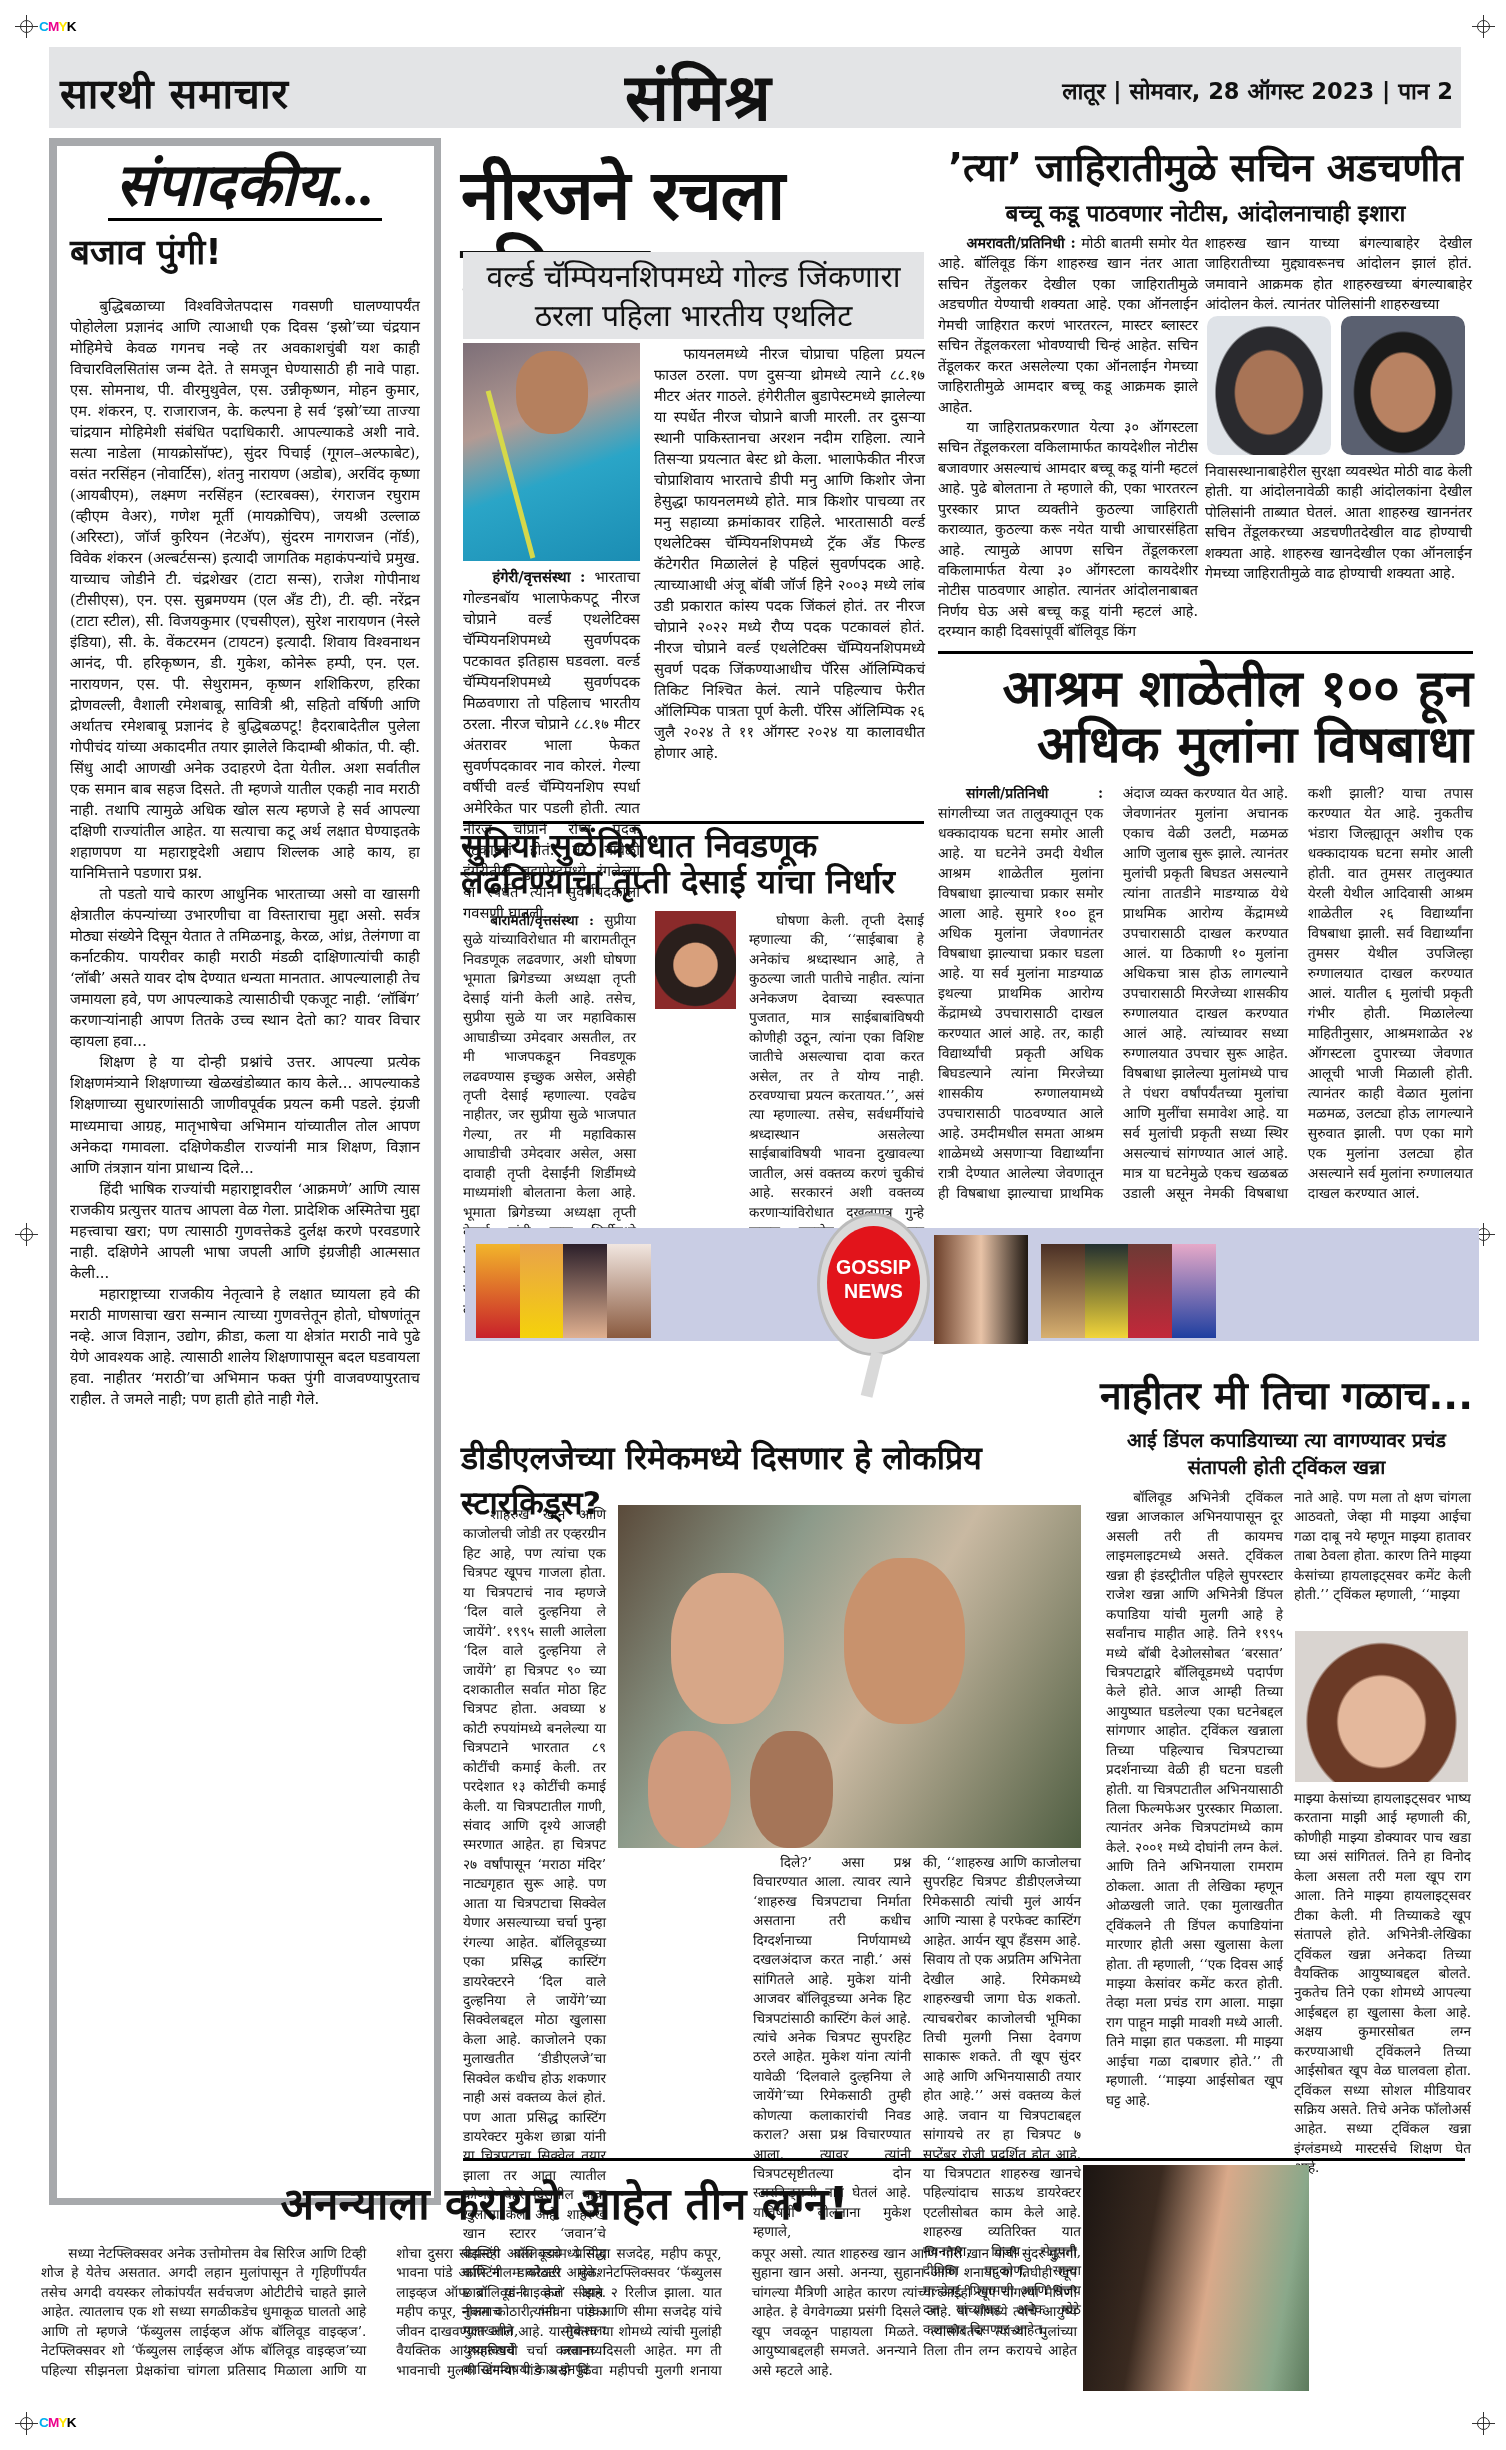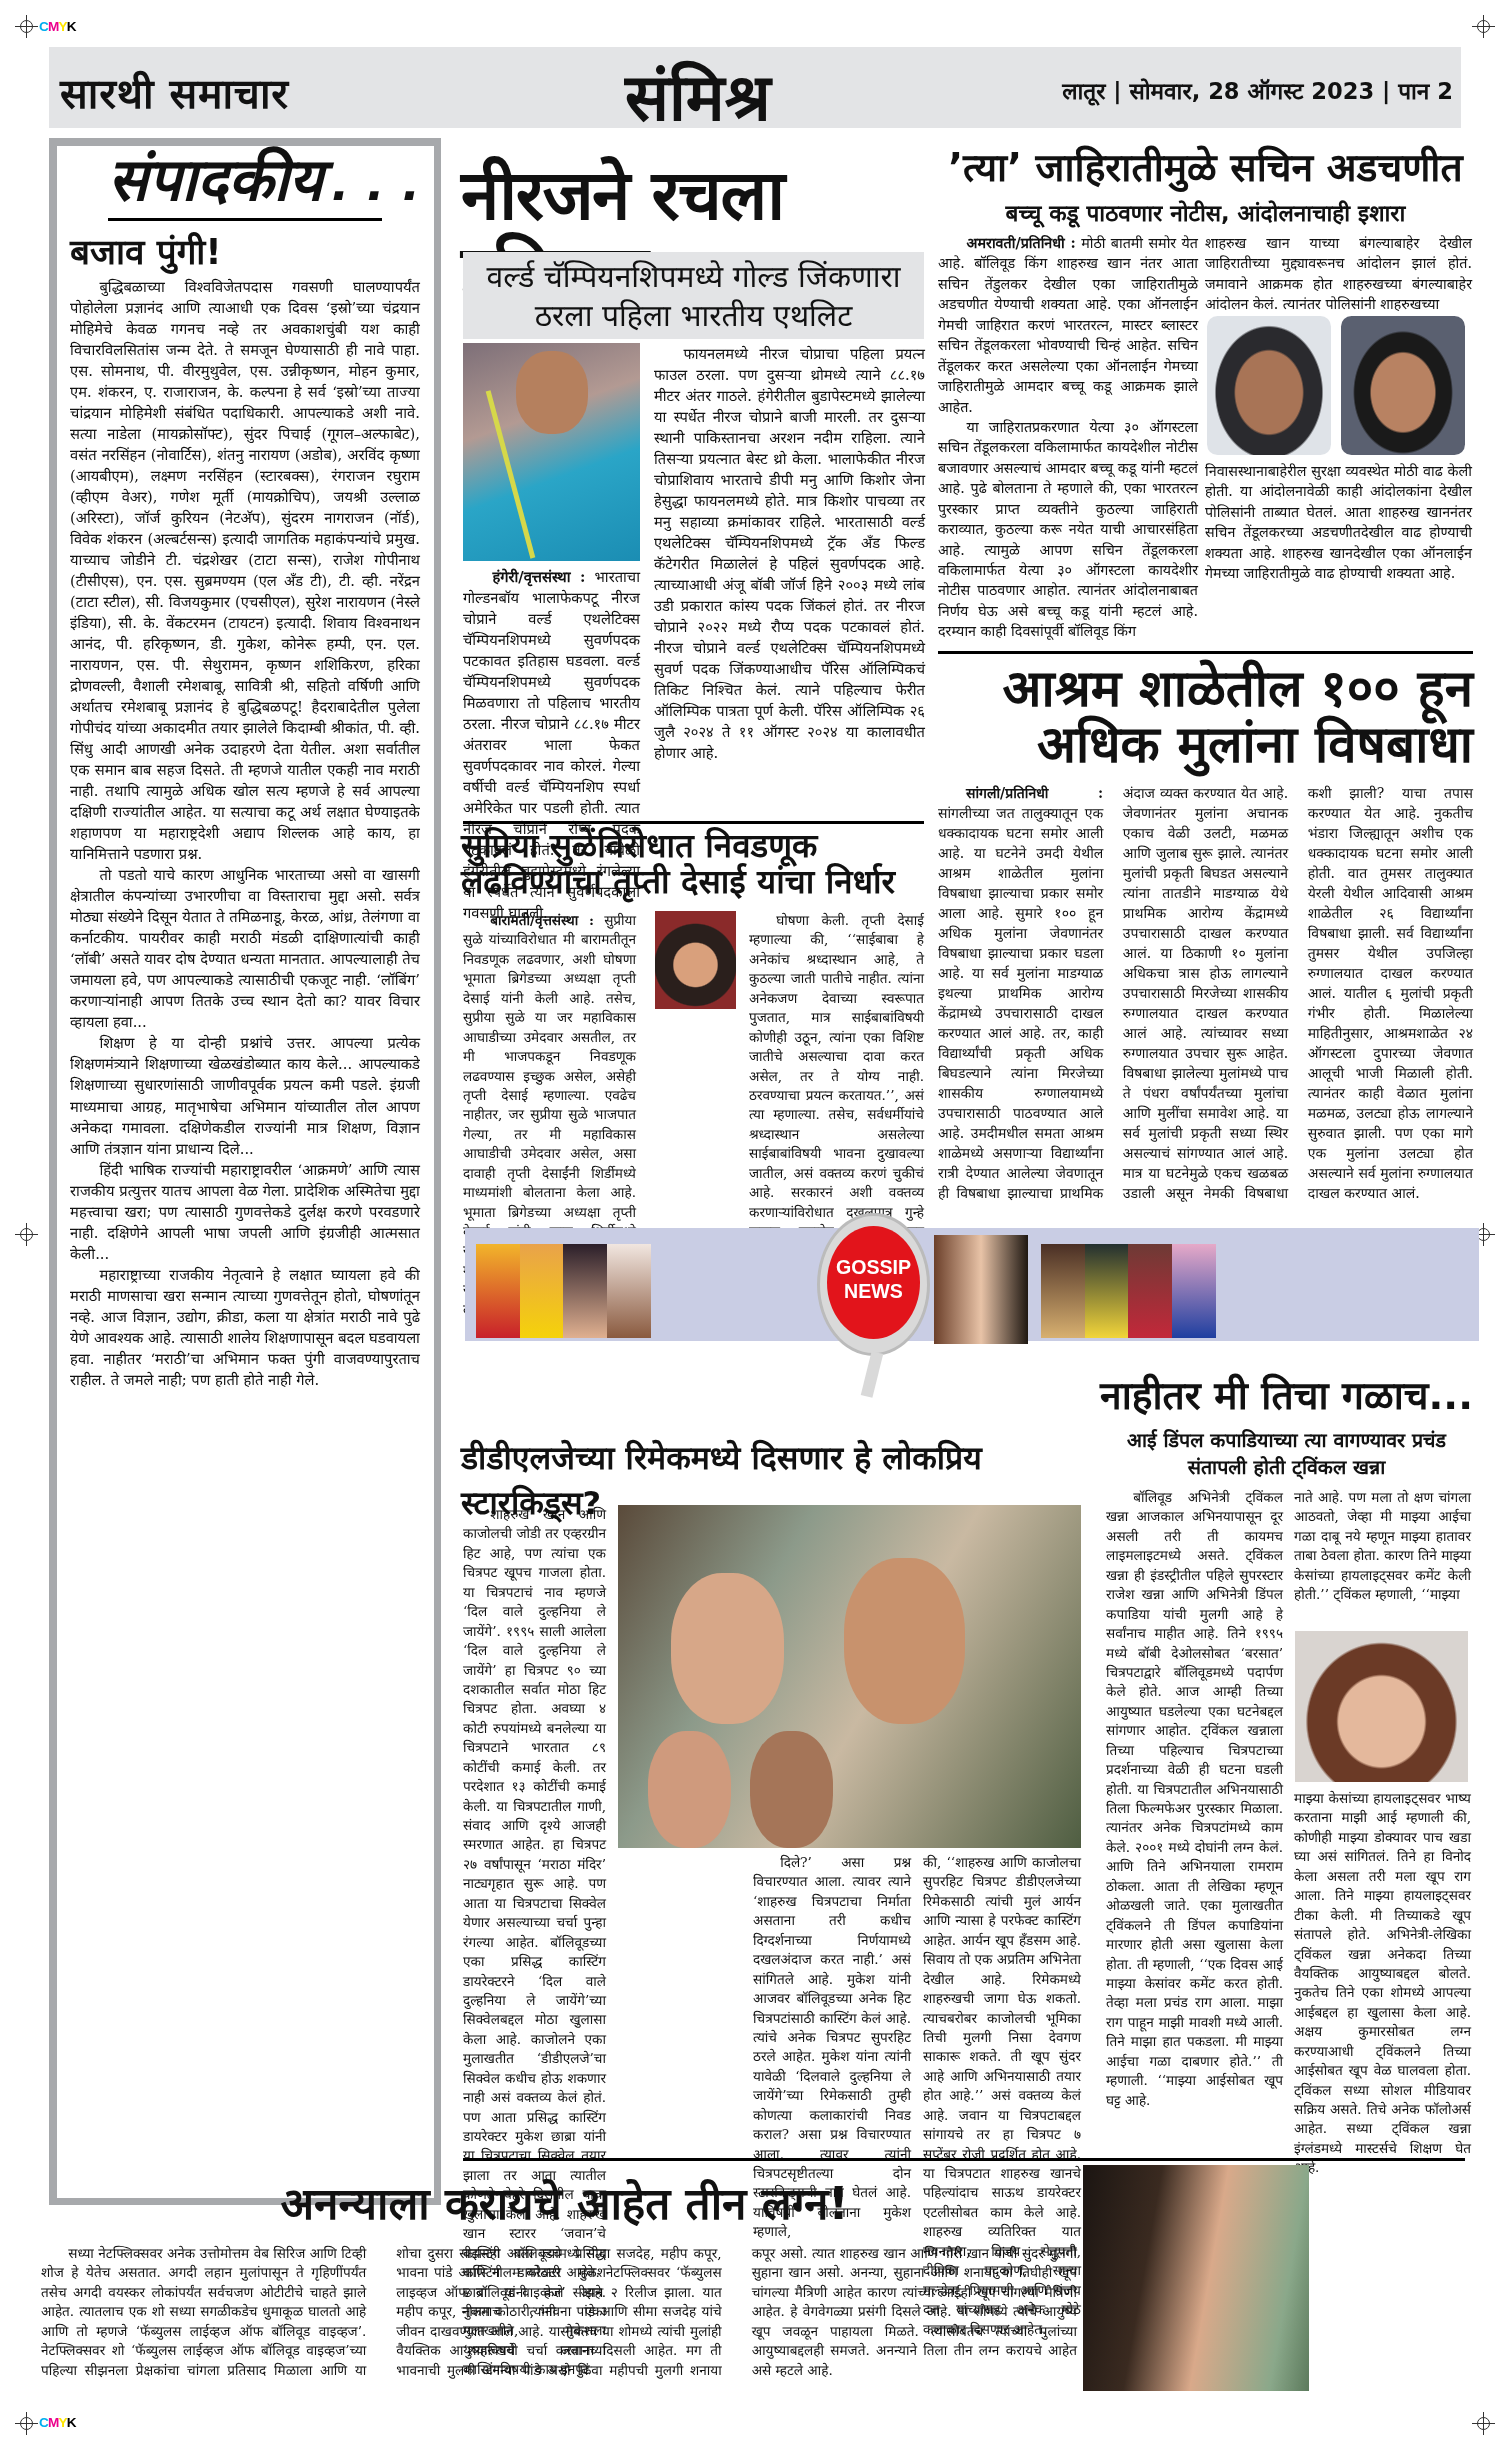--- a/index.html
+++ b/index.html
@@ -10,22 +10,22 @@
 .reg:after{content:"";position:absolute;left:0;top:10.5px;width:22.6px;height:0.8px;background:#333}
 .reg span{position:absolute;left:4.5px;top:4.5px;width:13.6px;height:13.6px;border:0.8px solid #333;border-radius:50%}
 .cmyk{position:absolute;font-family:"Liberation Sans",sans-serif;font-size:13.6px;font-weight:bold;letter-spacing:-0.8px}
 .cmyk .c{color:#00aeef}.cmyk .m{color:#ec008c}.cmyk .y{color:#ffe600}.cmyk .k{color:#000}
 .masthead{left:49px;top:47px;width:1412px;height:81px;background:#e3e4e6}
 .mast-left{left:60px;top:64px;font-size:41px;font-weight:bold;font-family:"DejaVu Serif",serif;letter-spacing:0.8px}
 .mast-logo{left:625px;top:51px;font-size:65px;font-weight:900;font-family:"DejaVu Serif",serif}
 .mast-right{right:53px;top:75px;font-size:22.6px;font-weight:bold}
 .ed-box{left:49px;top:138px;width:392px;height:2067px;background:#a7a9ac;padding:7.5px}
 .ed-inner{background:#fff;width:100%;height:100%;padding:7.5px 13.6px}
-.ed-title{text-align:center;font-size:59px;font-style:italic;font-weight:bold;font-family:Liberation Mono, monospace;border-bottom:3.8px solid #000;margin:0 38px 6px;line-height:1.1}
-.ed-sub{font-size:35px;font-weight:bold;margin-bottom:2px}
+.ed-title{text-align:center;font-size:59px;font-style:italic;font-weight:bold;font-family:Liberation Serif, serif;border-bottom:3.8px solid #000;margin:0 38px 6px;line-height:1.1}
+.ed-sub{font-size:35px;font-weight:bold;margin-bottom:21px}
 .body{font-size:14.7px;line-height:1.43;text-align:justify;font-family:"DejaVu Serif",serif}
 .body p{text-indent:2em}
 .body b{font-weight:bold}
 .h-big{font-weight:900;font-family:"DejaVu Sans",sans-serif;line-height:1.1}
 .grey-sub{background:#e3e4e6;text-align:center;font-size:30px;line-height:1.3;padding:4.5px 7.5px}
 .photo{position:absolute;overflow:hidden}
 .cols3{column-count:3;column-gap:19.6px}
 .rule{position:absolute;height:3px;background:#000}
 .gossip{left:465px;top:1228px;width:1014px;height:113px;background:#c9cde4}
 .g-badge{position:absolute;left:817px;top:1213px;width:113px;height:143px;border-radius:50%;background:#d9d9d9;border:3px solid #bbb}

